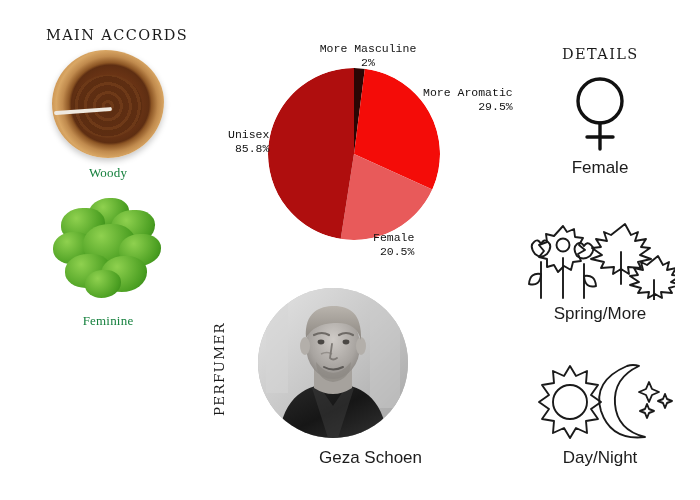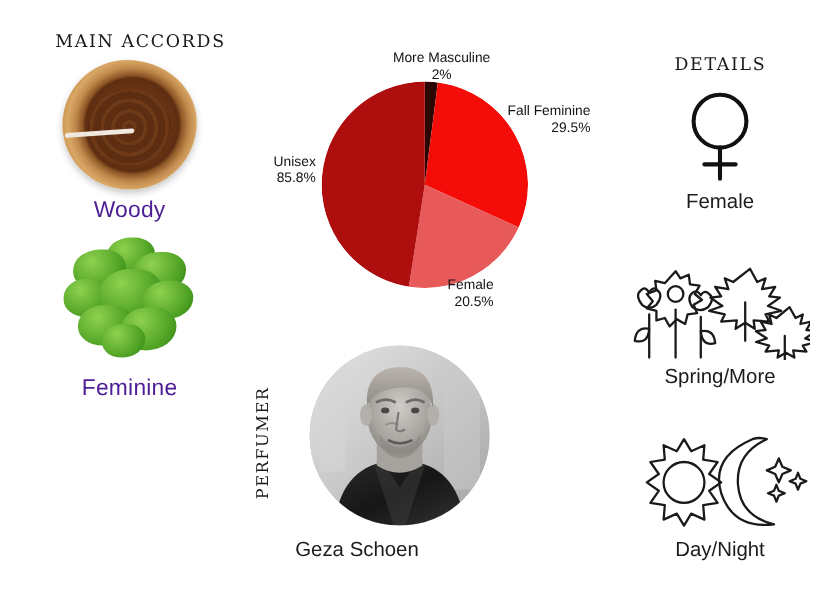--- a/index.html
+++ b/index.html
@@ -37,23 +37,23 @@
   }
   #accord-0 { top: 50px; }
   #accord-1 { top: 198px; }
   #accord-2 { top: 348px; }
   .accord-img {
     width: 118px; height: 112px;
     margin: 0 auto;
     position: relative;
   }
   .accord-label {
-    font-family: Liberation Sans, sans-serif;
-    font-size: 19px;
-    color: #4c1d95;
+    font-family: Liberation Serif, serif;
+    font-size: 13px;
+    color: #15803d;
     margin-top: 3px;
     letter-spacing: .2px;
   }
 
   
   .wood {
     width: 112px; height: 108px;
     border-radius: 48% 52% 50% 50% / 50% 48% 52% 50%;
     background:
       radial-gradient(circle at 52% 50%, #6a3512 0%, #73381a 18%, #6b3415 36%, #5e2e12 49%,
@@ -103,21 +103,21 @@
     content:""; position:absolute; inset:0;
     background: repeating-linear-gradient(94deg, rgba(255,255,255,.14) 0 1px, transparent 1px 5px);
     border-radius: inherit;
   }
 
   
   #pie-wrap { position: absolute; left: 268px; top: 68px; width: 172px; height: 172px; }
   #pie { width: 172px; height: 172px; border-radius: 50%; }
   .pie-label {
     position: absolute;
-    font-family: Liberation Sans, sans-serif;
+    font-family: Liberation Mono, monospace;
     font-size: 11.5px;
     color: #141414;
     line-height: 14px;
     white-space: nowrap;
   }
   #lbl-masc { left: 318px; top: 42px; text-align: center; width: 100px; }
   #lbl-fem  { left: 423px; top: 86px; text-align: left; }
   #lbl-uni  { left: 228px; top: 128px; text-align: left; }
   #lbl-f    { left: 373px; top: 231px; text-align: left; }
   .pl-name { display:block; }
@@ -132,22 +132,22 @@
     writing-mode: vertical-rl; transform: rotate(180deg);
     white-space: nowrap;
   }
   #perfumer-photo {
     position: absolute; left: 258px; top: 288px;
     width: 150px; height: 150px; border-radius: 50%;
     overflow: hidden;
     background: radial-gradient(circle at 50% 30%, #d9d9d9, #bdbdbd 60%, #9d9d9d);
   }
   #perfumer-name {
-    position: absolute; left: 246px; top: 448px; width: 200px;
-    text-align: left;
+    position: absolute; left: 222px; top: 448px; width: 200px;
+    text-align: right;
     font-family: "Liberation Sans", sans-serif;
     font-size: 17px; color: #1c1c1c;
   }
 
   
   .detail {
     position: absolute; left: 510px; width: 180px; text-align: center;
   }
   #detail-0 { top: 72px; }
   #detail-1 { top: 218px; }
@@ -199,21 +199,21 @@
           <path d="M100,100 L84.5287873725743,198.7959593295039 A100,100 0 0,1 99.99999999999999,0 Z" fill="#AF0E0E"></path>
         </g>
     </svg>
   </div>
 
   <div class="pie-label" id="lbl-masc">
     <span class="pl-name">More Masculine</span>
     <span class="pl-val">2%</span>
   </div>
   <div class="pie-label" id="lbl-fem">
-    <span class="pl-name">Fall Feminine</span>
+    <span class="pl-name">More Aromatic</span>
     <span class="pl-val">29.5%</span>
   </div>
   <div class="pie-label" id="lbl-f">
     <span class="pl-name">Female</span>
     <span class="pl-val">20.5%</span>
   </div>
   <div class="pie-label" id="lbl-uni">
     <span class="pl-name">Unisex</span>
     <span class="pl-val">85.8%</span>
   </div>

